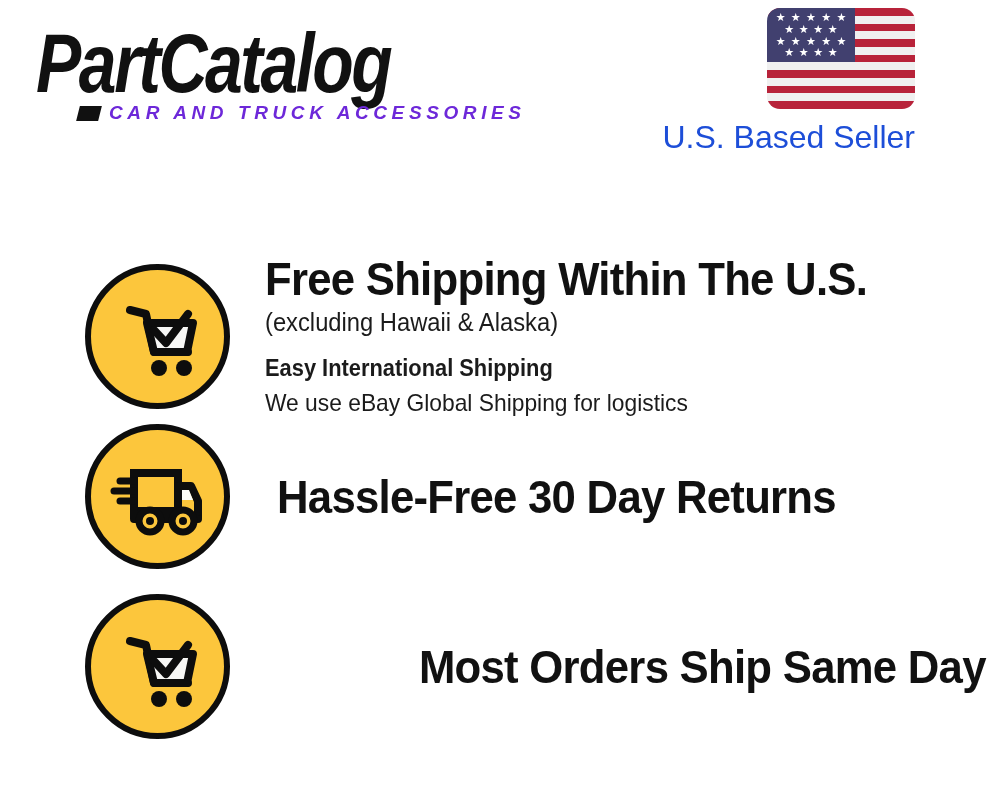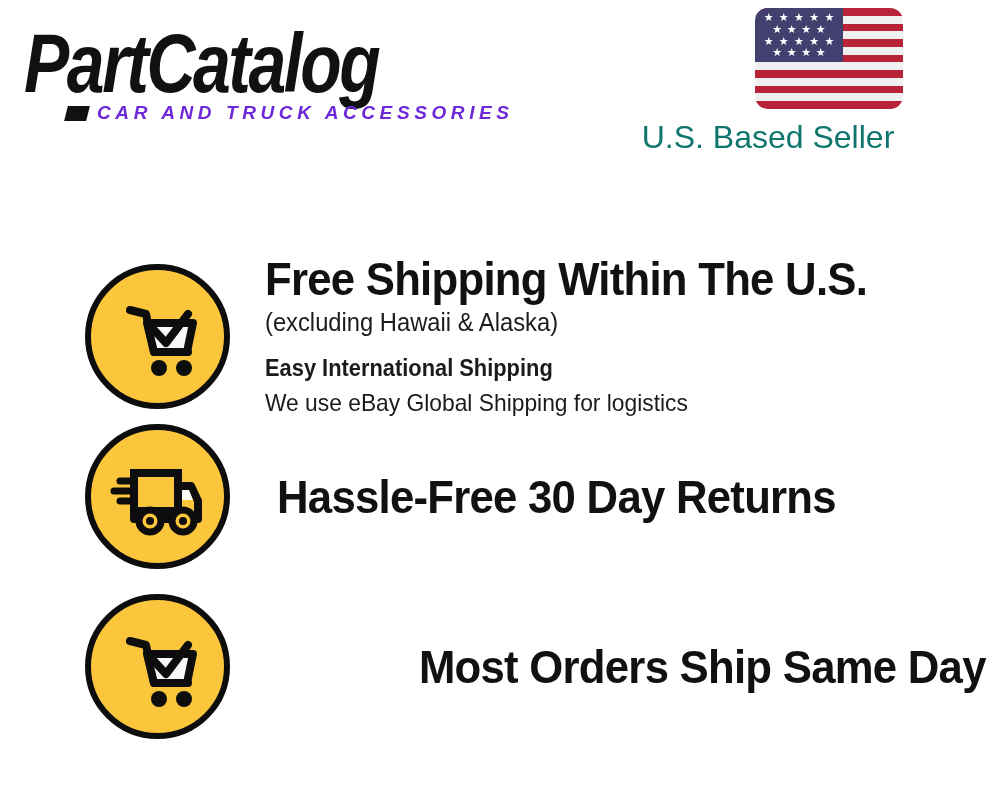--- a/index.html
+++ b/index.html
@@ -13,21 +13,21 @@
     position: relative;
     overflow: hidden;
     font-family: "Liberation Sans", "DejaVu Sans", sans-serif;
     color: #111111;
     -webkit-font-smoothing: antialiased;
   }
 
   
   .header {
     position: absolute;
-    top: 0; left: 0;
+    top: 0; left: 12px;
     width: 896px;
     height: 175px;
     padding-left: 22px;
   }
 
   .brand-logo {
     position: absolute;
     left: 24px;
     top: 22px;
     width: 470px;
@@ -127,23 +127,22 @@
     font-size: 11px;
     line-height: 11px;
   }
   .seller-label {
     display: block;
     margin-top: 6px;
     font-size: 32px;
     line-height: 36px;
     font-weight: normal;
     letter-spacing: 0px;
-    color: #0f766e;
-    white-space: nowrap;
-    text-align: center;
+    color: #1d4ed8;
+    white-space: nowrap;
   }
 
   
   .benefits {
     position: absolute;
     top: 185px;
     left: 0;
     width: 1000px;
   }
   .benefit {

